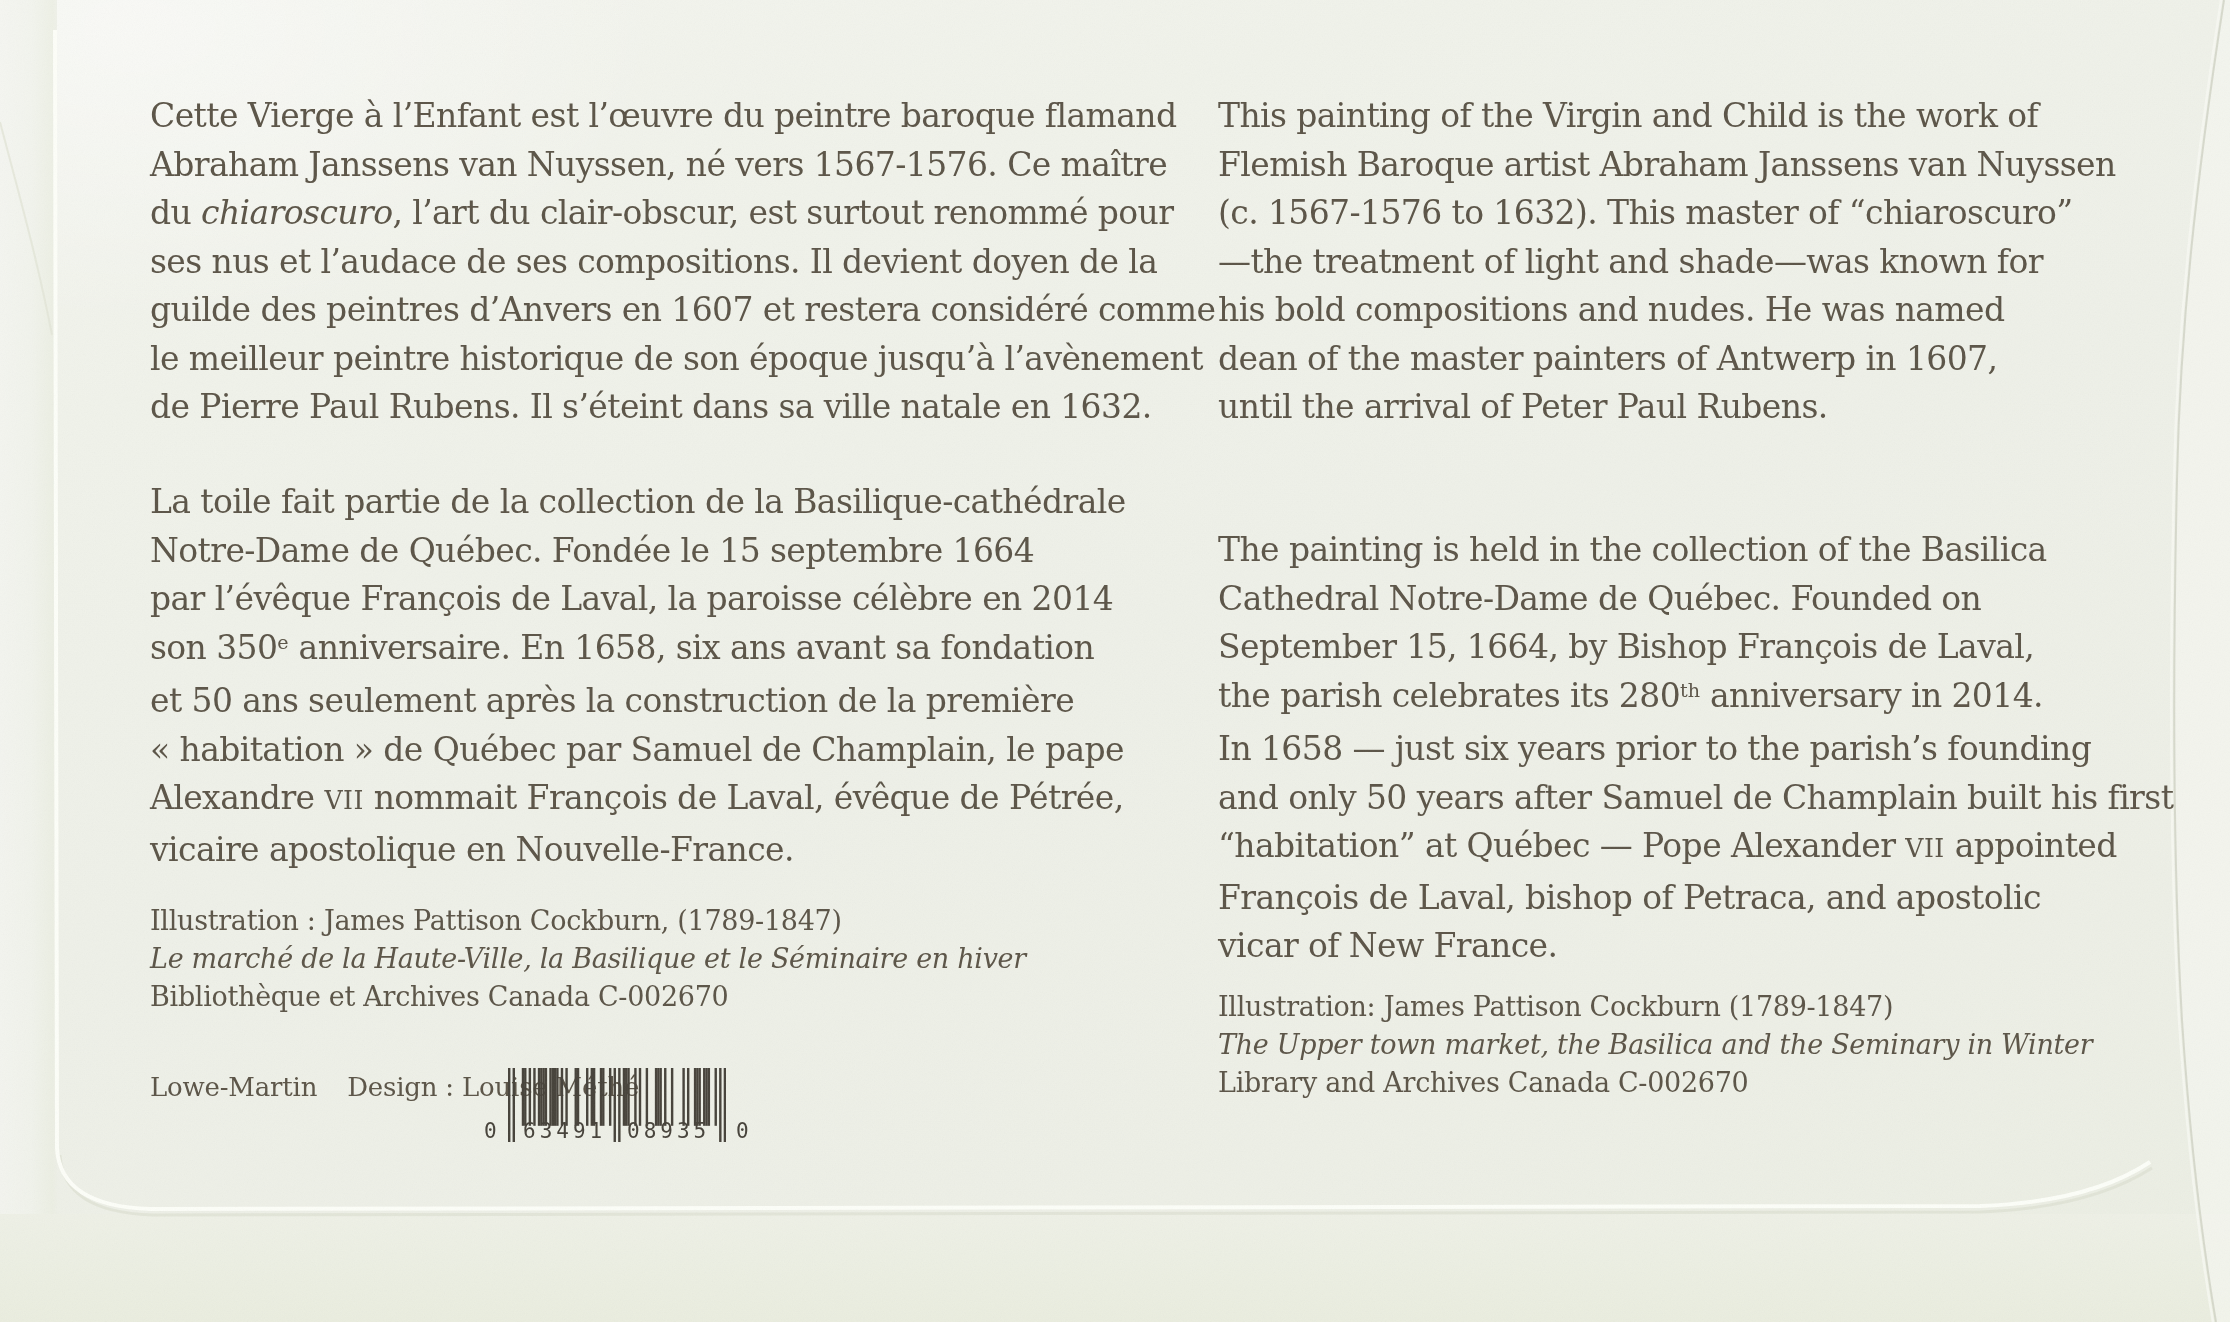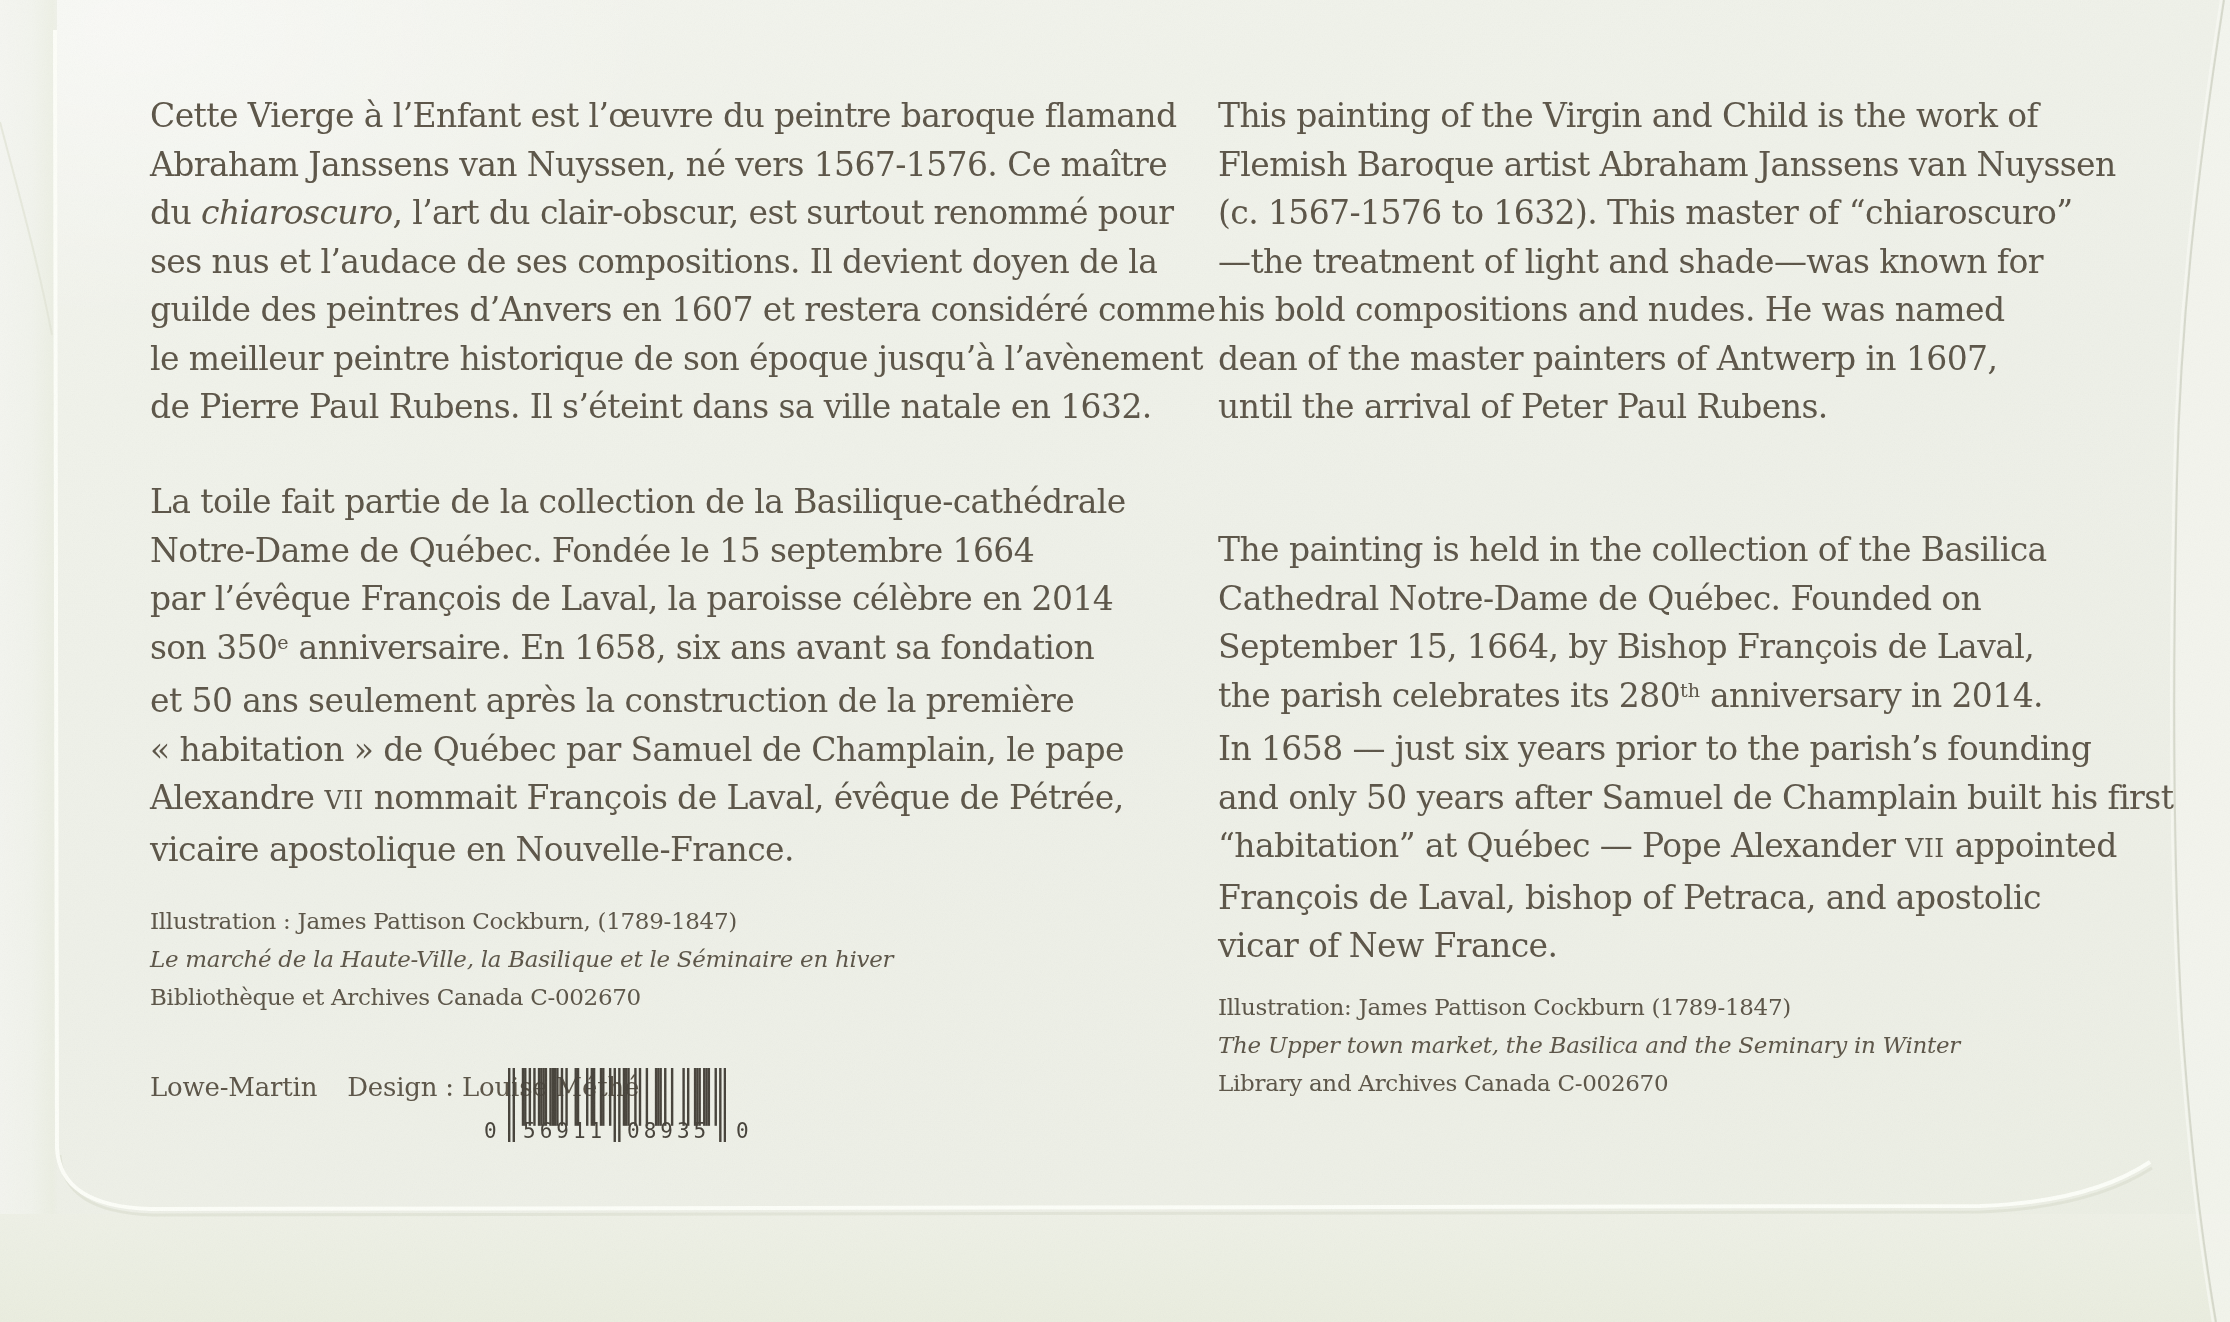--- a/index.html
+++ b/index.html
@@ -31,21 +31,21 @@
   .creases{position:absolute;inset:0;pointer-events:none;}
   .grain{position:absolute;inset:0;opacity:.05;pointer-events:none;}
 
   
   .tb{position:absolute;white-space:nowrap;}
   .body-text{font-size:33px;line-height:48.5px;letter-spacing:-0.6px;}
   .fr-p1{left:150px;top:92px;}
   .fr-p2{left:150px;top:478px;}
   .en-p1{left:1218px;top:92px;}
   .en-p2{left:1218px;top:526px;}
-  .credit{font-size:23px;line-height:38px;letter-spacing:-0.3px;}
+  .credit{font-size:27px;line-height:38px;letter-spacing:-0.3px;}
   .fr-credit{left:150px;top:902px;}
   .en-credit{left:1218px;top:988px;}
   .footer{left:150px;top:1072px;font-size:26px;letter-spacing:-0.2px;}
   .footer .design{margin-left:30px;}
   .it{font-style:italic;}
   .sup{font-size:0.58em;position:relative;top:-0.52em;letter-spacing:0;}
   .sc{font-size:0.76em;letter-spacing:0.5px;}
 
   
   .bc{position:absolute;left:508px;top:1068px;width:218px;height:76px;}
@@ -188,21 +188,21 @@
         <rect x="82" y="0" width="1.05" height="25" fill="#46423a"></rect>
         <rect x="83" y="0" width="1.05" height="25" fill="#46423a"></rect>
         <rect x="85" y="0" width="1.05" height="25" fill="#46423a"></rect>
         <rect x="86" y="0" width="1.05" height="25" fill="#46423a"></rect>
         <rect x="87" y="0" width="1.05" height="25" fill="#46423a"></rect>
         <rect x="90" y="0" width="1.05" height="25" fill="#46423a"></rect>
         <rect x="92" y="0" width="1.05" height="32" fill="#46423a"></rect>
         <rect x="94" y="0" width="1.05" height="32" fill="#46423a"></rect>
       </svg>
     <span class="d d-left">0</span>
-    <span class="d d-g1">56911</span>
+    <span class="d d-g1">63491</span>
     <span class="d d-g2">08935</span>
     <span class="d d-right">0</span>
   </div>
 
   <svg class="grain" width="2230" height="1322">
     <filter id="paperNoise">
         <feTurbulence type="fractalNoise" baseFrequency="0.9" numOctaves="2" stitchTiles="stitch"></feTurbulence>
         <feColorMatrix type="saturate" values="0"></feColorMatrix>
       </filter>
     <rect width="2230" height="1322" filter="url(#paperNoise)"></rect>

